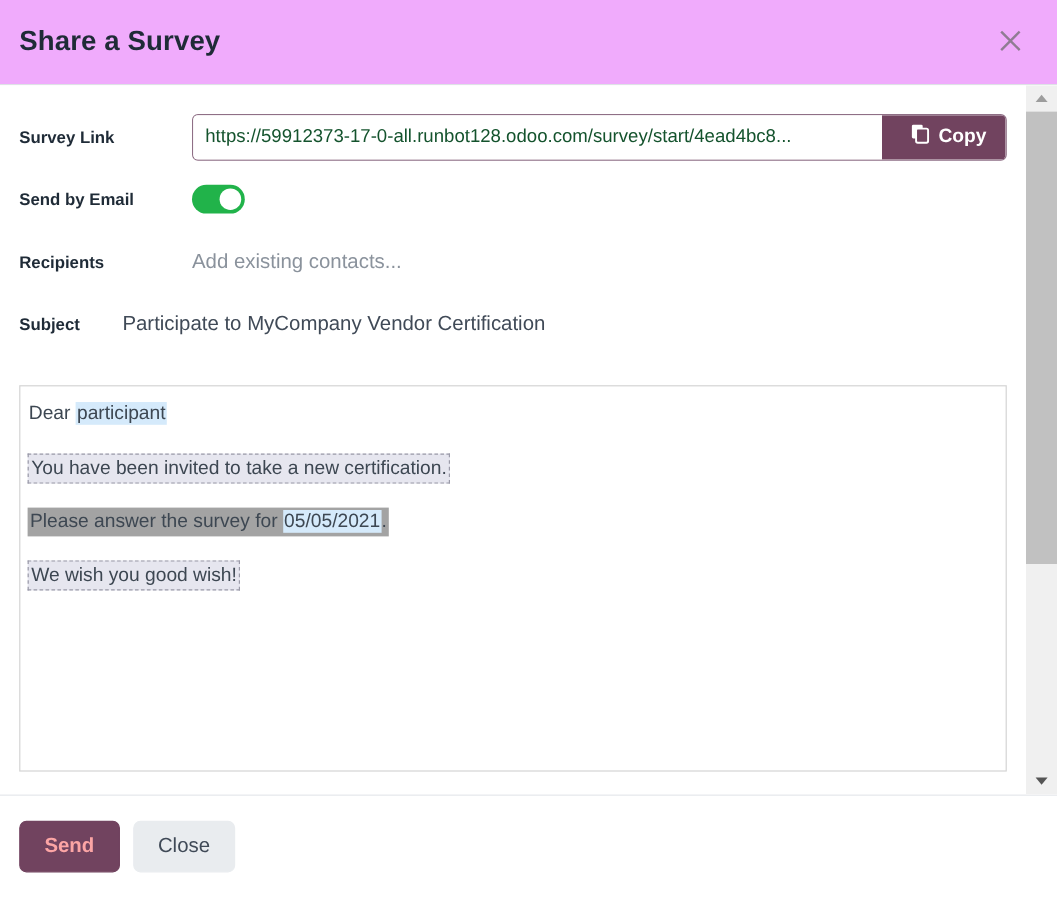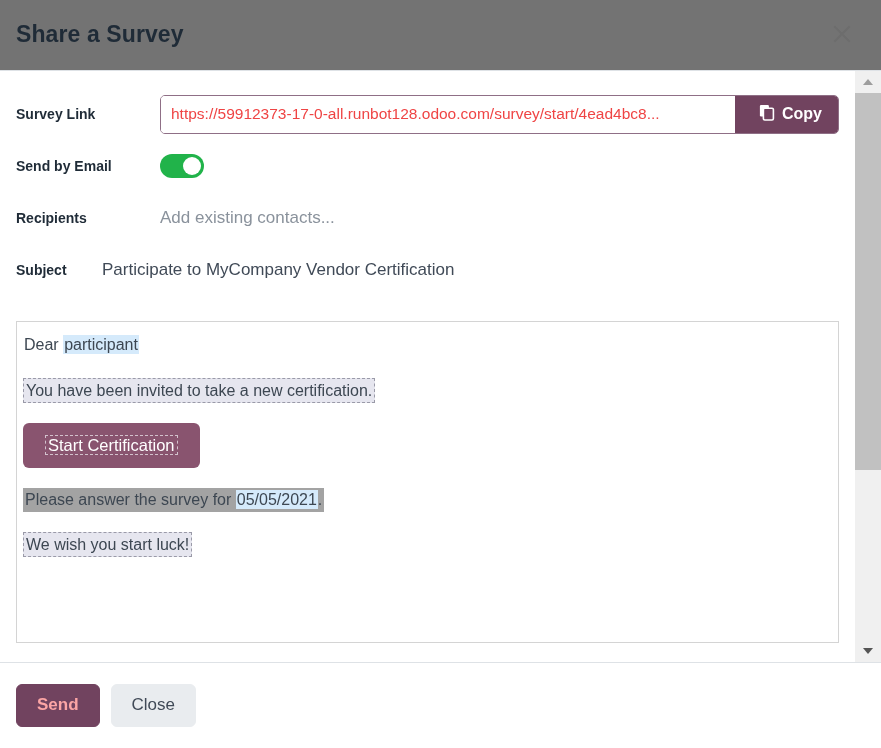--- a/index.html
+++ b/index.html
@@ -29,21 +29,21 @@
 
   
   .dialog-header {
     height: 71px;
     flex: 0 0 71px;
     display: flex;
     align-items: center;
     justify-content: space-between;
     padding: 0 22px 0 16px;
     border-bottom: 1px solid #dee2e6;
-    background: #737373;
+    background: #f0abfc;
     text-align: right;
   }
   .dialog-title {
     font-size: 23px;
     font-weight: bold;
     color: #1f2b37;
     letter-spacing: 0.1px;
     line-height: 1.1;
   }
   .close-btn {
@@ -106,21 +106,21 @@
     overflow: hidden;
     background: #fff;
   }
   .link-input {
     flex: 1 1 auto;
     border: none;
     outline: none;
     padding: 0 10px;
     font-family: "Liberation Sans", sans-serif;
     font-size: 15.5px;
-    color: #ef4444;
+    color: #14532d;
     background: #ffffff;
     min-width: 0;
     text-overflow: ellipsis;
   }
   .copy-btn {
     flex: 0 0 auto;
     display: flex;
     align-items: center;
     gap: 7px;
     padding: 0 16px 0 24px;
@@ -357,32 +357,27 @@
       <div class="body-editor">
 
         <div class="mail-p">
           <span class="mail-line"><span>Dear </span><span class="dyn-field">participant</span></span>
         </div>
 
         <div class="mail-p">
           <span class="t-block">You have been invited to take a new certification.</span>
         </div>
 
-        <div class="cta-wrap">
-          <button class="cta-btn">
-            <span class="t-inline">Start Certification</span>
-          </button>
-        </div>
 
         <div class="mail-p">
           <span class="t-block-soft"><span>Please answer the survey for </span><span class="dyn-field">05/05/2021</span><span>.</span></span>
         </div>
 
         <div class="mail-p">
-          <span class="t-block">We wish you start luck!</span>
+          <span class="t-block">We wish you good wish!</span>
         </div>
 
       </div>
     </div>
 
     <div class="scrollbar">
       <div class="sb-btn">
         <span class="sb-arrow up"></span>
       </div>
       <div class="sb-track">

